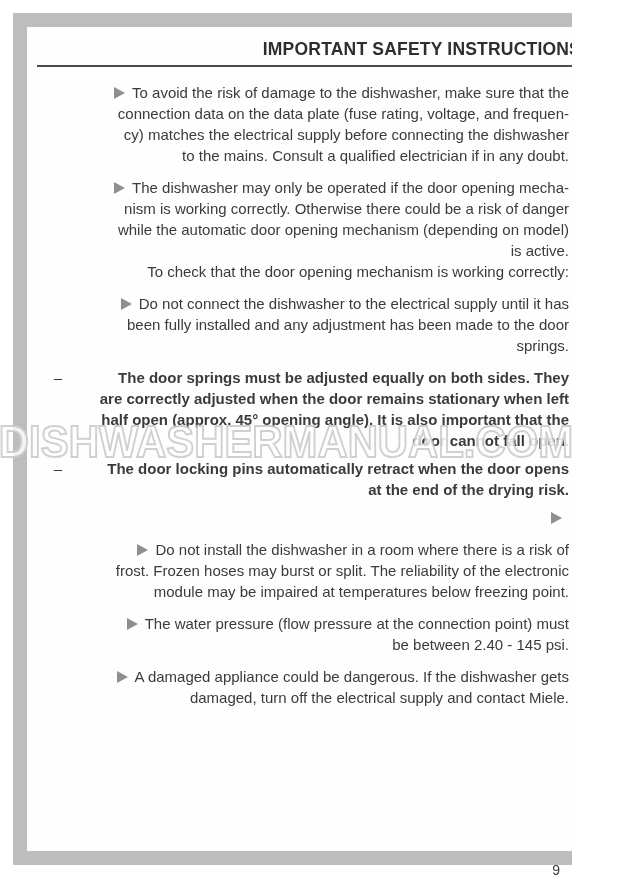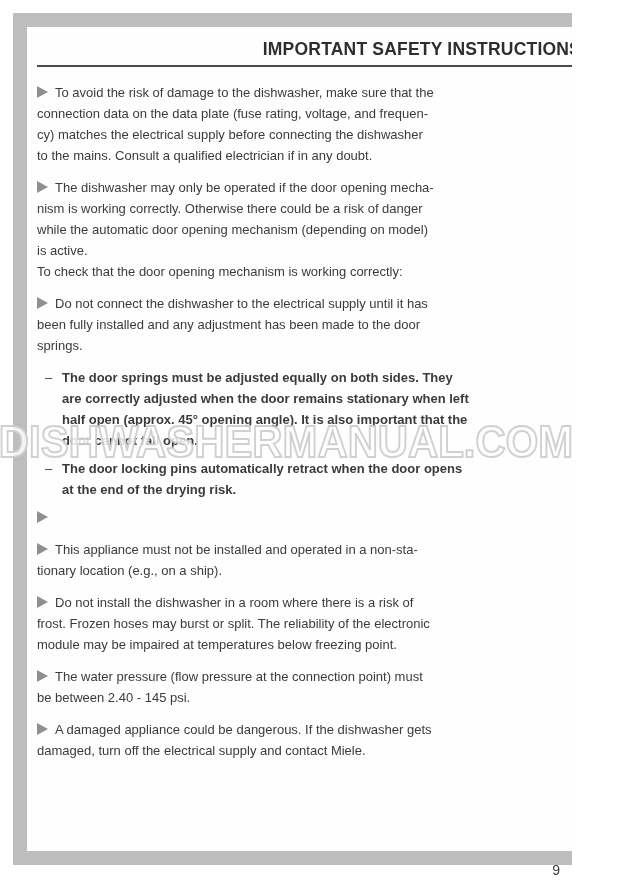--- a/index.html
+++ b/index.html
@@ -46,25 +46,26 @@
   }
   .title-rule {
     border: 0;
     border-top: 2px solid #4c4c4c;
     margin: 6px 0 0 0;
   }
   .body-text {
     margin-top: 15px;
   }
   .para {
-    font-size: 13px;
+    font-size: 15px;
     line-height: 21px;
     margin: 0 12px 11px 0;
     white-space: pre-line;
     color: #3b3b3b;
+    text-align: right;
   }
   .tri {
     display: inline-block;
     width: 0;
     height: 0;
     border-top: 6.5px solid transparent;
     border-bottom: 6.5px solid transparent;
     border-left: 11px solid #8f8f8f;
     margin-right: 7px;
     transform: translateY(1px);
@@ -137,22 +138,20 @@
       <div class="para dash"><span class="dash-mark">–</span><span class="dash-text">The door springs must be adjusted equally on both sides. They
 are correctly adjusted when the door remains stationary when left
 half open (approx. 45° opening angle). It is also important that the
 door cannot fall open.</span></div>
 
       <div class="para dash"><span class="dash-mark">–</span><span class="dash-text">The door locking pins automatically retract when the door opens
 at the end of the drying risk.</span></div>
 
       <div class="para arrow"><span class="tri"></span></div>
 
-      <div class="para arrow"><span class="tri"></span><span>This appliance must not be installed and operated in a non-sta-
-tionary location (e.g., on a ship).</span></div>
 
       <div class="para arrow"><span class="tri"></span><span>Do not install the dishwasher in a room where there is a risk of
 frost. Frozen hoses may burst or split. The reliability of the electronic
 module may be impaired at temperatures below freezing point.</span></div>
 
       <div class="para arrow"><span class="tri"></span><span>The water pressure (flow pressure at the connection point) must
 be between 2.40 - 145 psi.</span></div>
 
       <div class="para arrow"><span class="tri"></span><span>A damaged appliance could be dangerous. If the dishwasher gets
 damaged, turn off the electrical supply and contact Miele.</span></div>

